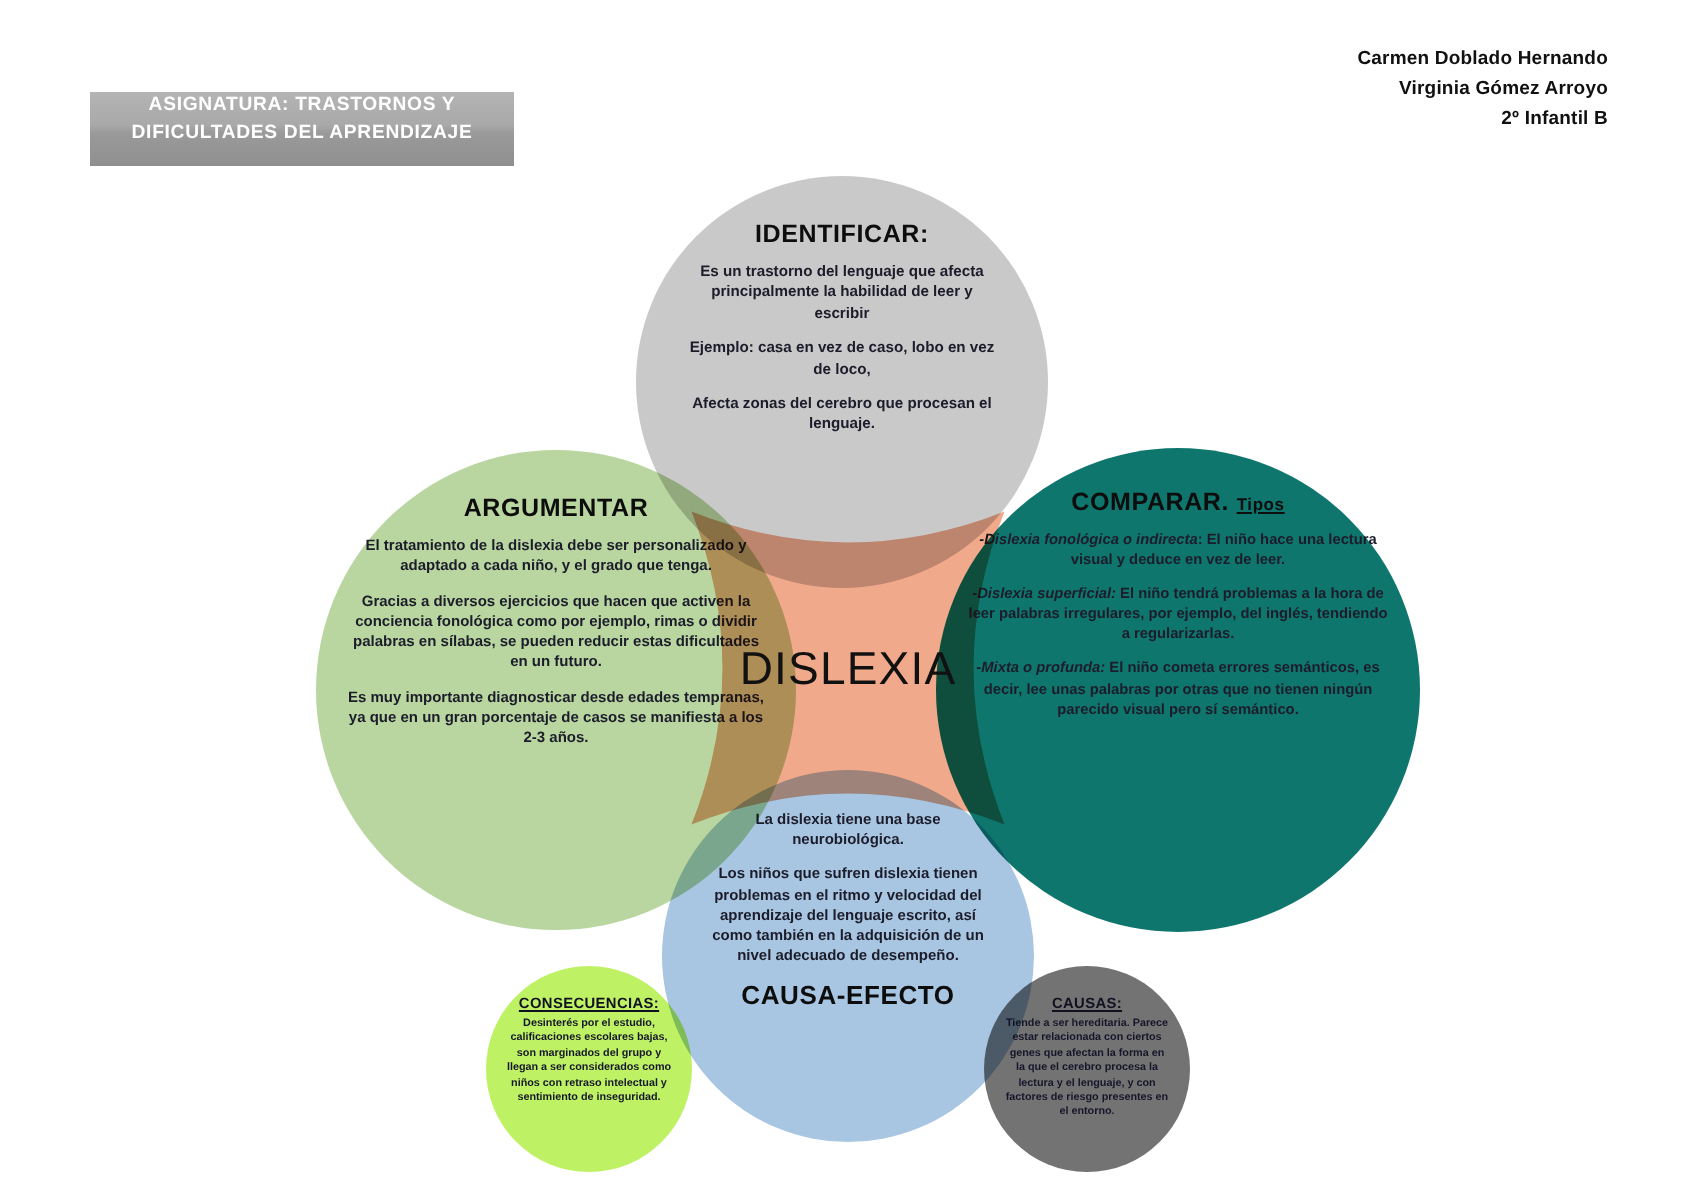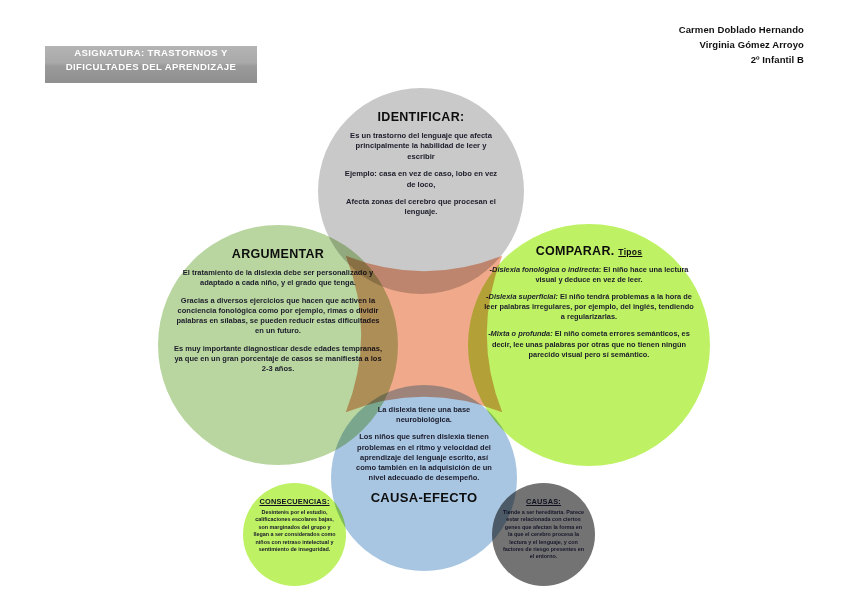--- a/index.html
+++ b/index.html
@@ -213,21 +213,21 @@
 
   <div class="bubble" id="bubble-argumentar" style="background: rgb(185, 214, 160);">
     <div class="content">
       <h2>ARGUMENTAR</h2>
       <p>El tratamiento de la dislexia debe ser personalizado y adaptado a cada niño, y el grado que tenga.</p>
       <p>Gracias a diversos ejercicios que hacen que activen la conciencia fonológica como por ejemplo, rimas o dividir palabras en sílabas, se pueden reducir estas dificultades en un futuro.</p>
       <p>Es muy importante diagnosticar desde edades tempranas, ya que en un gran porcentaje de casos se manifiesta a los 2-3 años.</p>
     </div>
   </div>
 
-  <div class="bubble" id="bubble-comparar" style="background: #bef264;">
+  <div class="bubble" id="bubble-comparar" style="background: #0f766e;">
     <div class="content">
       <h2>
         <span>COMPARAR.</span>
         <span class="underline-tipos">Tipos</span>
       </h2>
       <p>
         <em><b>-Dislexia fonológica o indirecta</b></em><b>: El niño hace una lectura visual y deduce en vez de leer.</b>
       </p>
       <p>
         <em><b>-Dislexia superficial:</b></em><b> El niño tendrá problemas a la hora de leer palabras irregulares, por ejemplo, del inglés, tendiendo a regularizarlas.</b>
@@ -258,14 +258,15 @@
       <h3>CAUSAS:</h3>
       <p>Tiende a ser hereditaria. Parece estar relacionada con ciertos genes que afectan la forma en la que el cerebro procesa la lectura y el lenguaje, y con factores de riesgo presentes en el entorno.</p>
     </div>
   </div>
 
   <div id="center-node">
     <svg viewBox="0 0 200 200" xmlns="http://www.w3.org/2000/svg">
       <path id="center-path" d="M 14 14 Q 100 48 186 14 Q 152 100 186 186 Q 100 152 14 186 Q 48 100 14 14 Z" fill="#f0a98a"></path>
     </svg>
   </div>
+  <div id="center-label">DISLEXIA</div>
 
 </div>
 
 </body></html>

